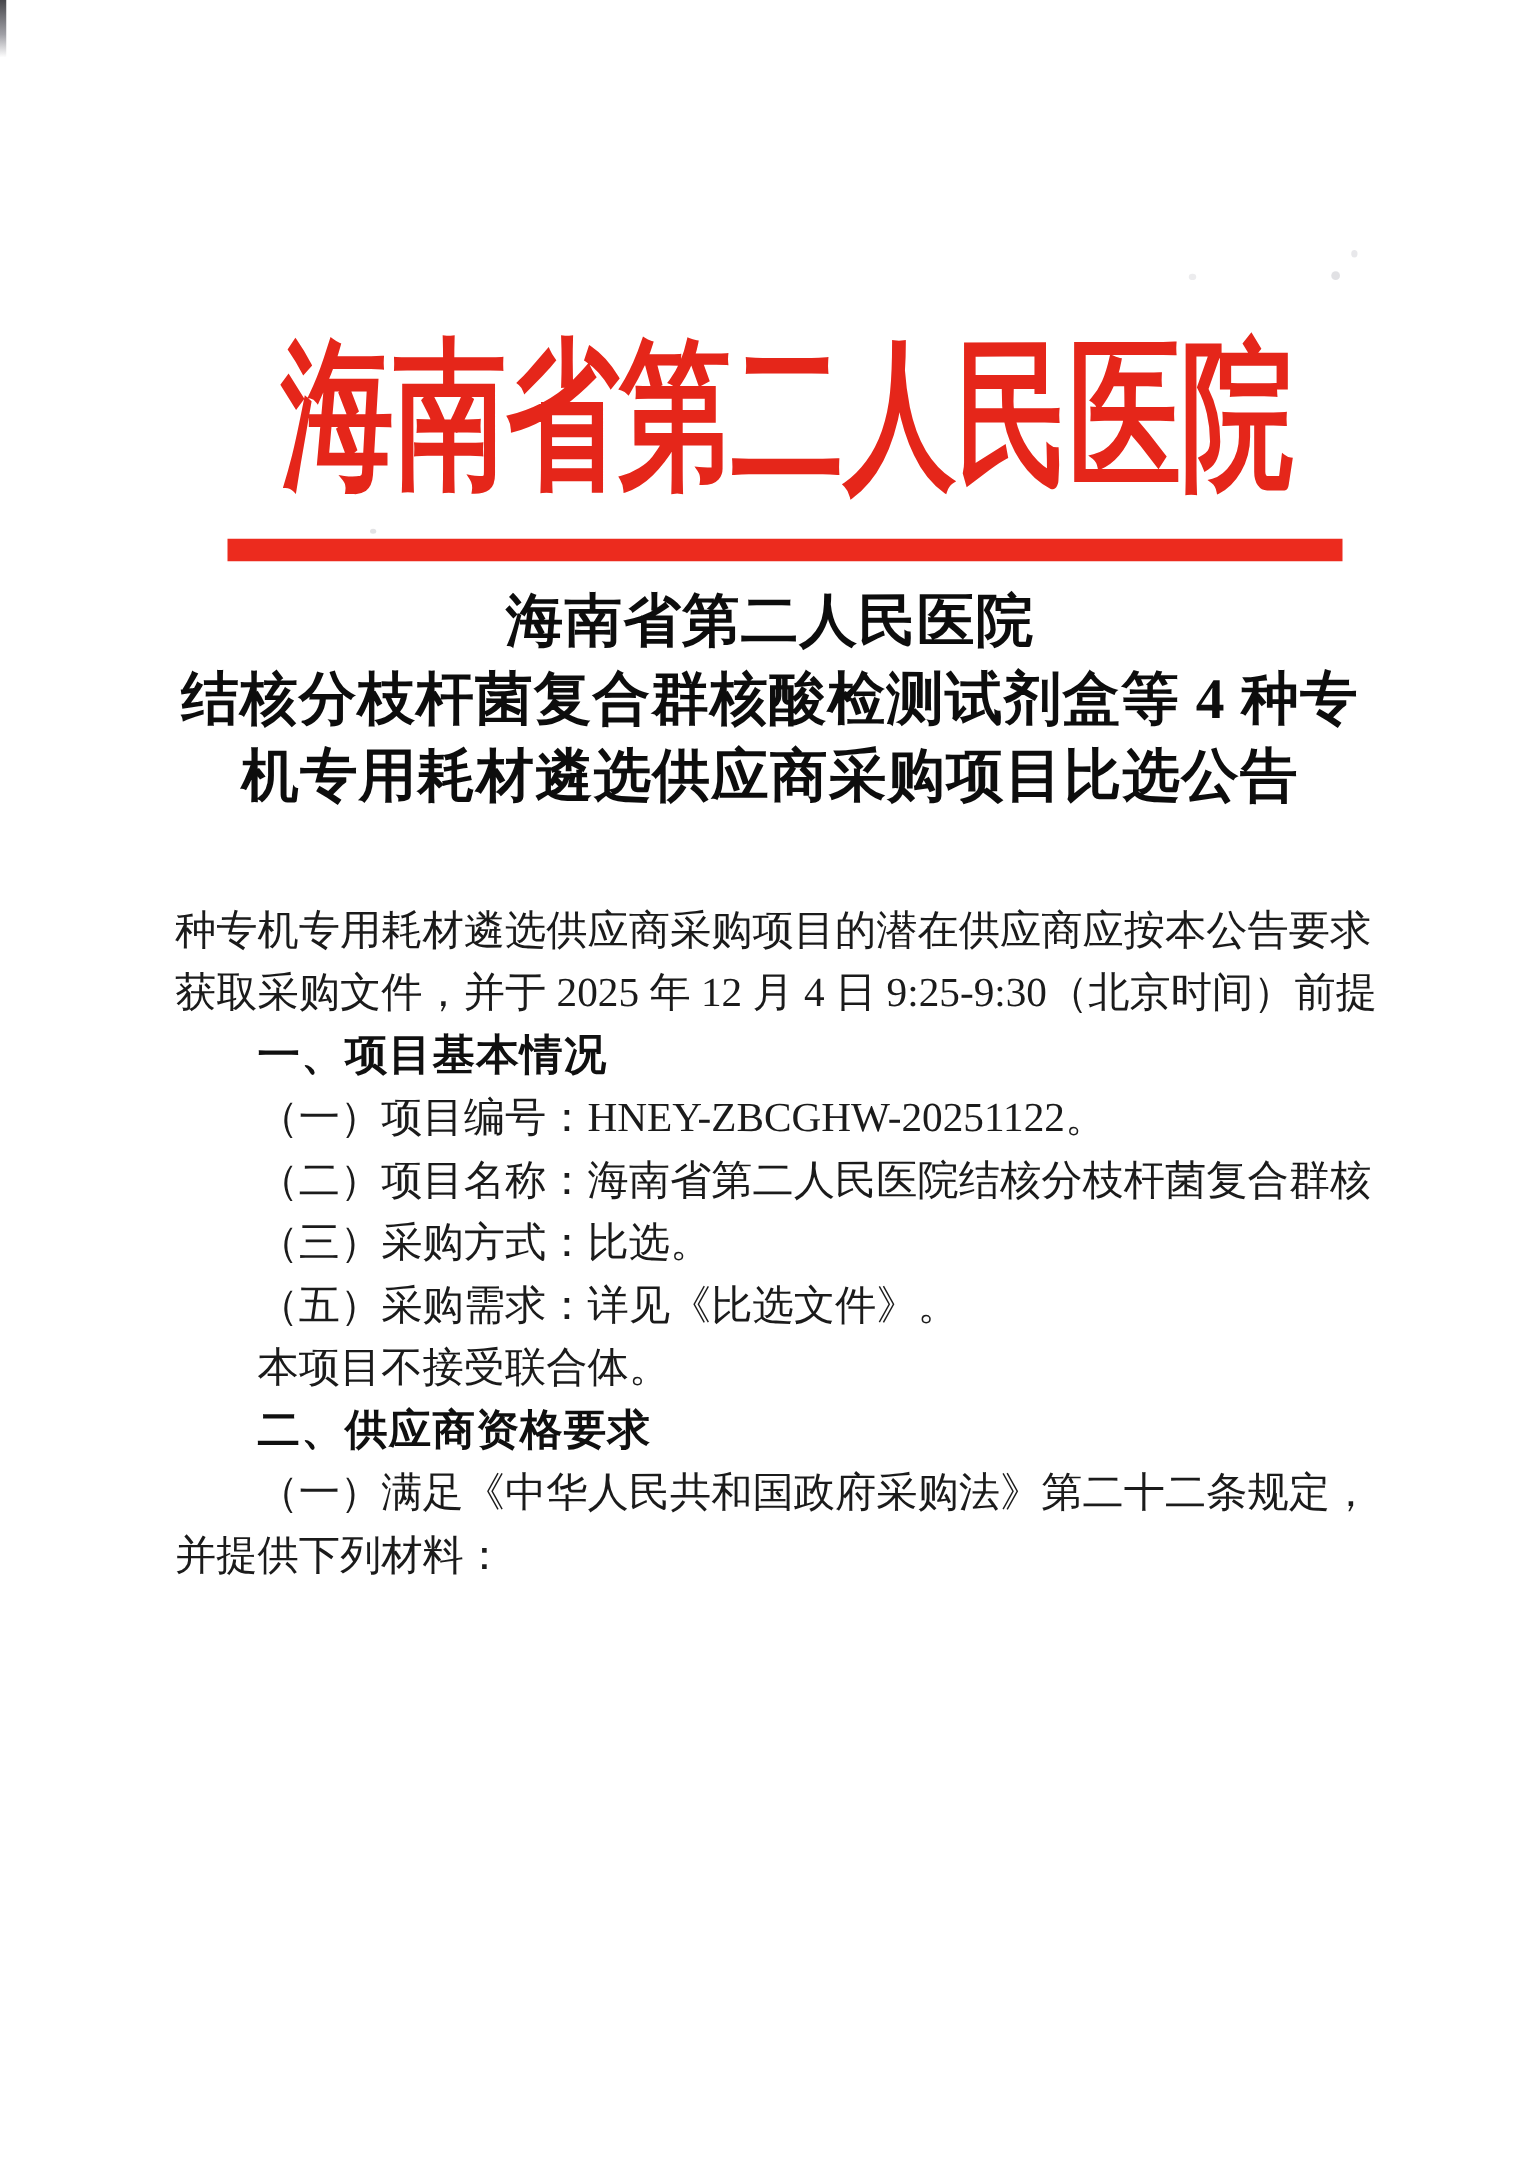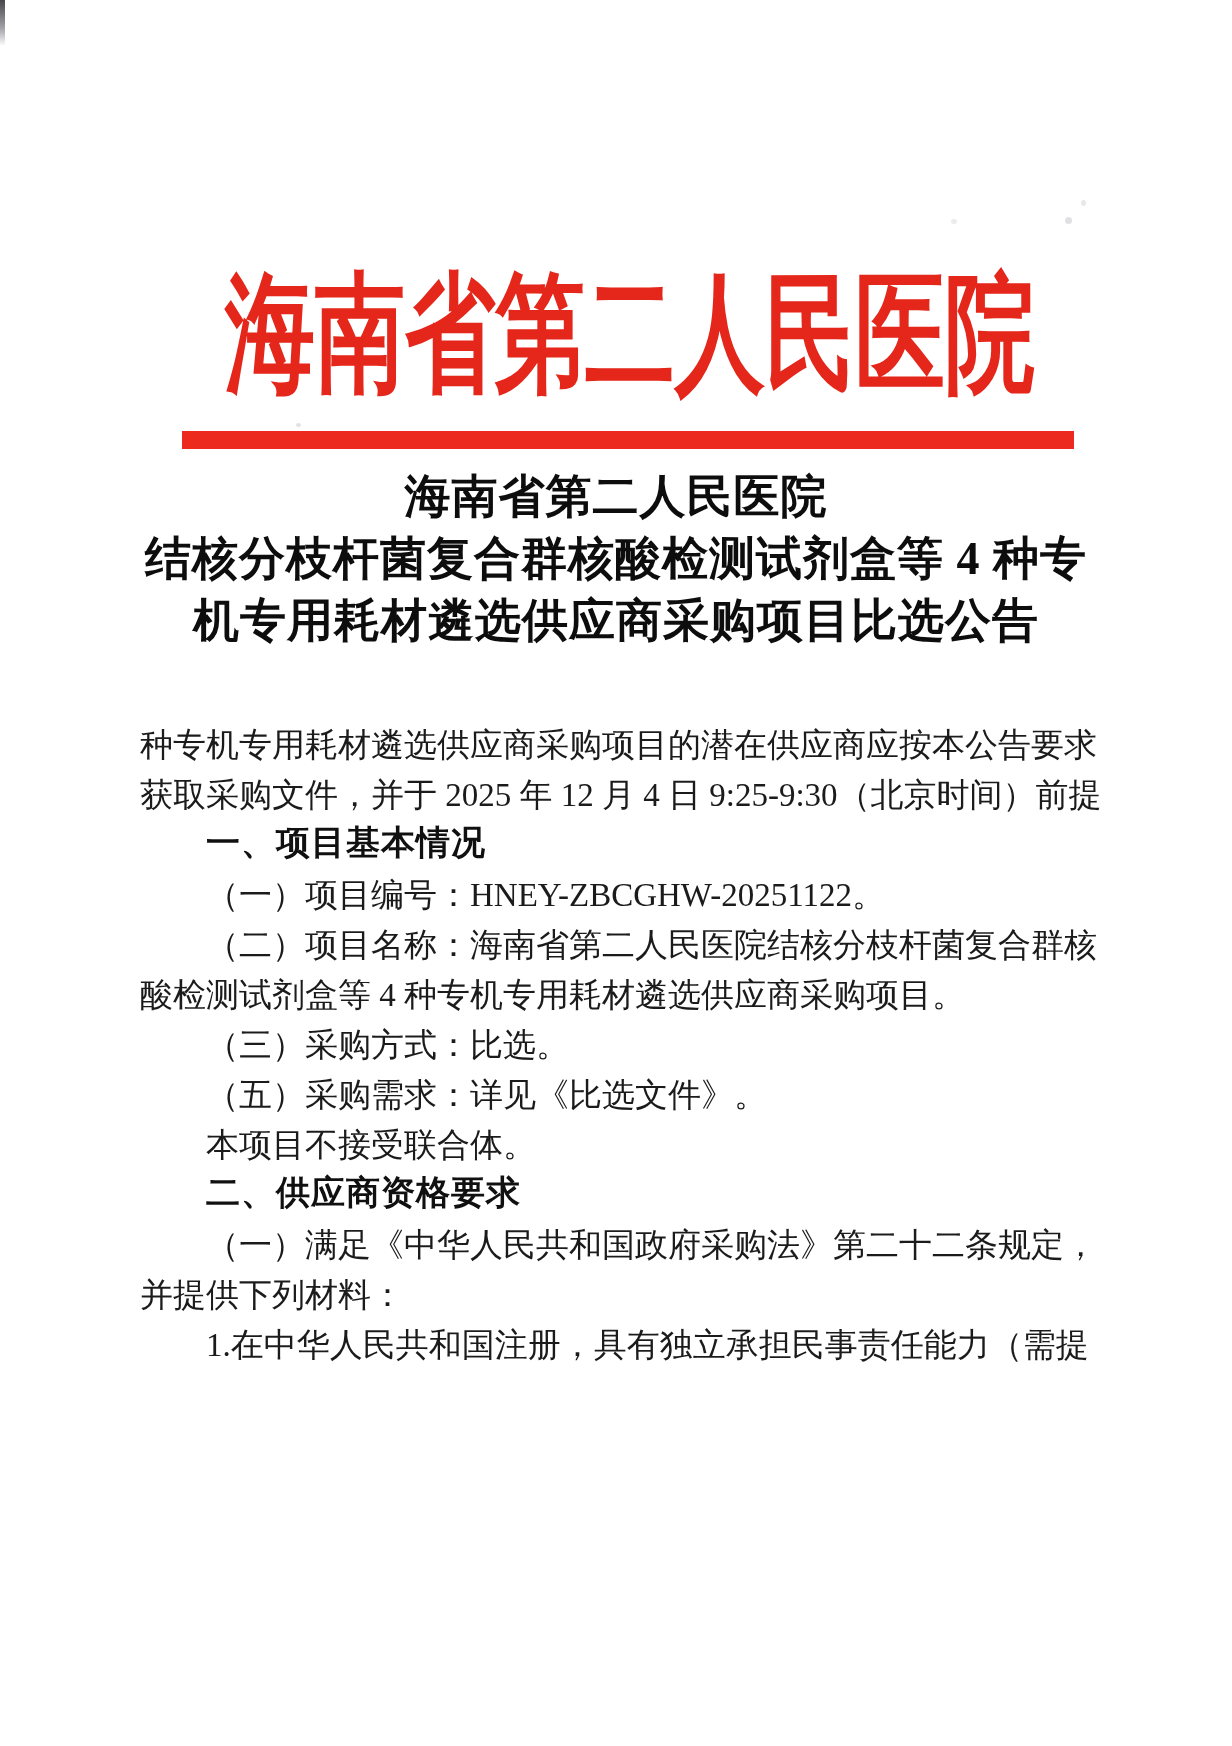--- a/index.html
+++ b/index.html
@@ -88,21 +88,21 @@
     font-size: 33px;
     line-height: 50px;
     color: #1b1b1b;
   }
   .line {
     height: 50px;
     white-space: nowrap;
   }
   .indent { text-indent: 66px; }
   .sec-heading {
-    font-family: Liberation Mono, monospace;
+    font-family: Liberation Serif, serif;
     font-weight: bold;
     font-size: 34px;
     color: #101010;
     letter-spacing: 1px;
   }
 </style>
 </head>
 <body>
 
 <div class="page">
@@ -123,24 +123,22 @@
     <div class="t-line">机专用耗材遴选供应商采购项目比选公告</div>
   </div>
 
   <div class="doc-body">
     <div class="line">种专机专用耗材遴选供应商采购项目的潜在供应商应按本公告要求</div>
     <div class="line">获取采购文件，并于 2025 年 12 月 4 日 9:25-9:30（北京时间）前提</div>
 
     <div class="line indent sec-heading">一、项目基本情况</div>
     <div class="line indent">（一）项目编号：HNEY-ZBCGHW-20251122。</div>
     <div class="line indent">（二）项目名称：海南省第二人民医院结核分枝杆菌复合群核</div>
-    <div class="line">酸检测试剂盒等 4 种专机专用耗材遴选供应商采购项目。</div>
     <div class="line indent">（三）采购方式：比选。</div>
     <div class="line indent">（五）采购需求：详见《比选文件》。</div>
     <div class="line indent">本项目不接受联合体。</div>
 
     <div class="line indent sec-heading">二、供应商资格要求</div>
     <div class="line indent">（一）满足《中华人民共和国政府采购法》第二十二条规定，</div>
     <div class="line">并提供下列材料：</div>
-    <div class="line indent">1.在中华人民共和国注册，具有独立承担民事责任能力（需提</div>
   </div>
 
 </div>
 
 </body></html>

